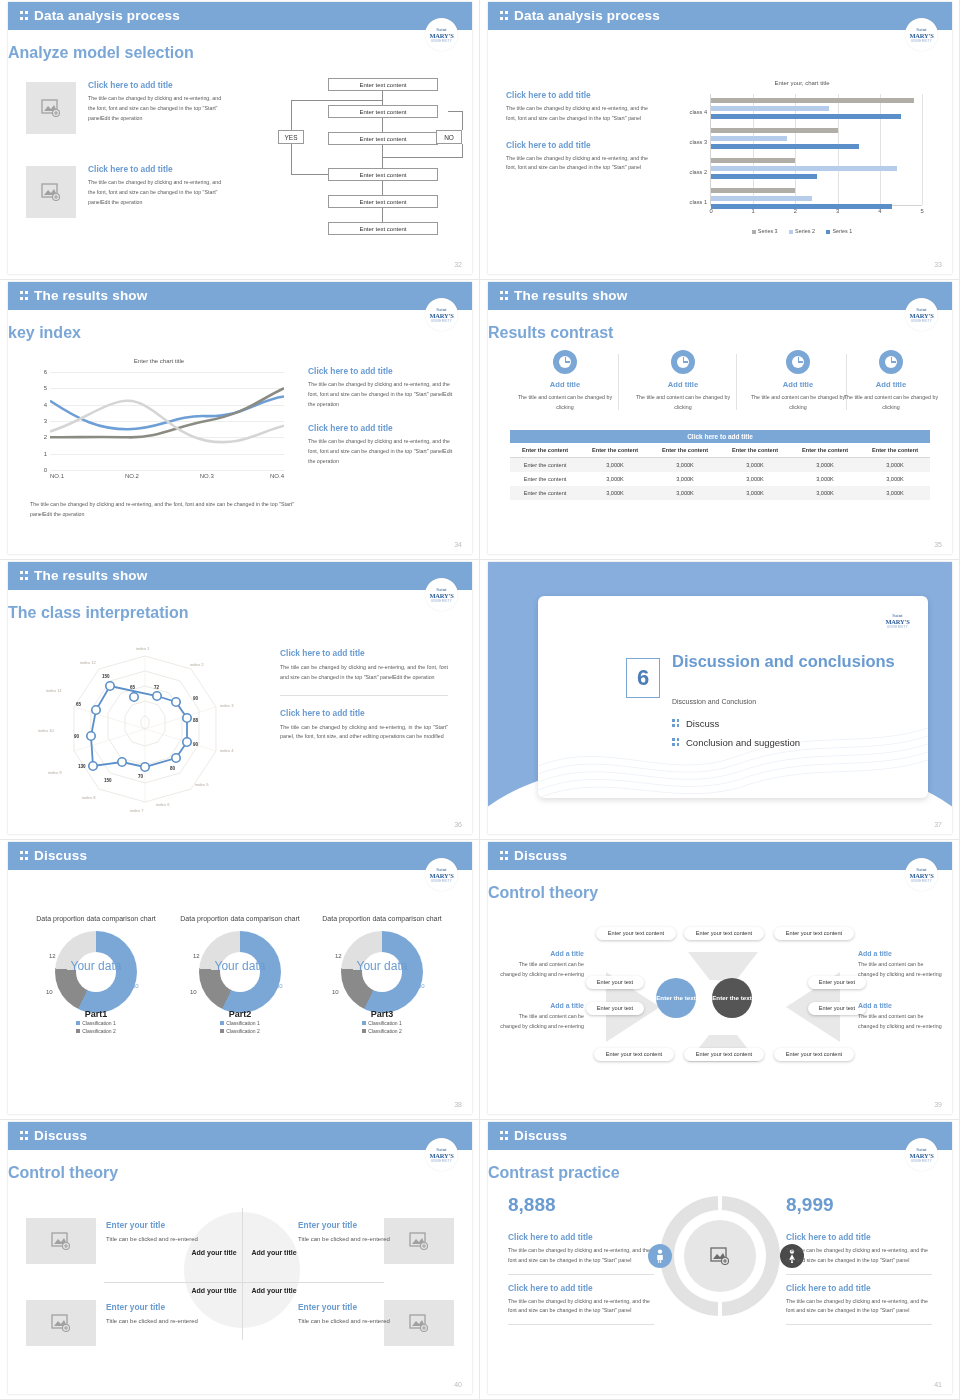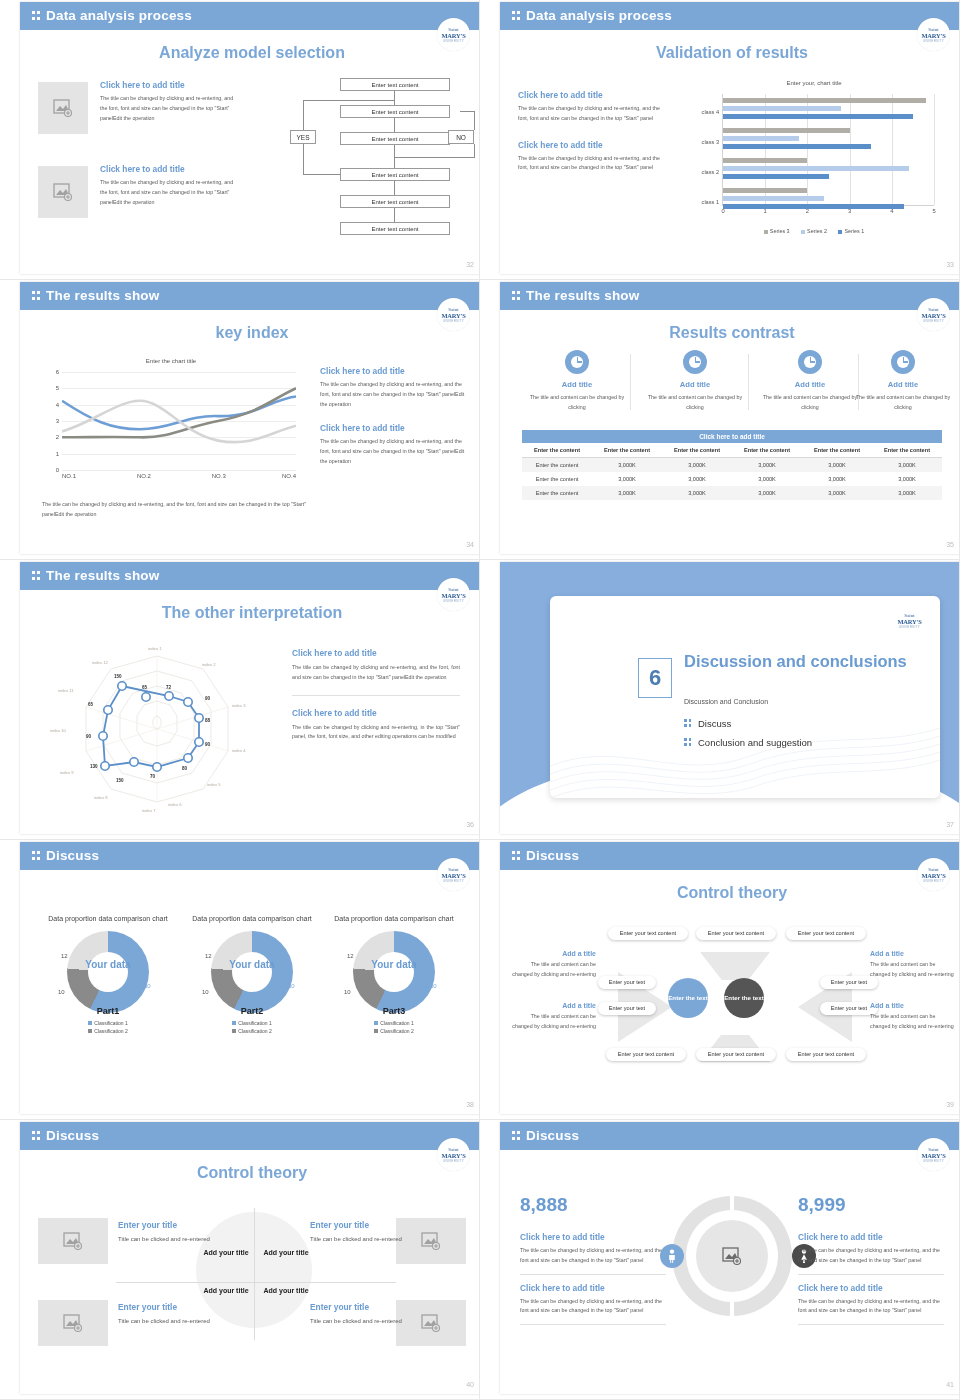--- a/index.html
+++ b/index.html
@@ -3,35 +3,35 @@
 <meta charset="utf-8">
 <style>
   * { margin:0; padding:0; box-sizing:border-box; }
   body {
     width:960px; height:1400px; background:#ffffff;
     font-family:"Liberation Sans", sans-serif;
     overflow:hidden;
   }
   .sheet { display:grid; grid-template-columns:480px 480px; grid-template-rows:repeat(5,280px); width:960px; height:1400px; }
   .slide { position:relative; width:480px; height:280px; background:#ffffff; overflow:hidden; border-right:1px solid #e8e8e8; border-bottom:1px solid #e8e8e8; }
-  .slide-inner { position:absolute; left:20px; top:2px; width:464px; height:272px; background:#fff; box-shadow:0 0 2px rgba(0,0,0,.18); overflow:hidden; }
+  .slide-inner { position:absolute; left:8px; top:2px; width:464px; height:272px; background:#fff; box-shadow:0 0 2px rgba(0,0,0,.18); overflow:hidden; }
 
   
   .hdr { position:absolute; left:0; top:0; width:100%; height:28px; background:#7ba7d7; }
   .hdr-dots { position:absolute; left:12px; top:9px; width:9px; height:10px; }
   .hdr-dots i { position:absolute; width:3px; height:3px; background:#fff; display:block; }
   .hdr-dots i:nth-child(1){left:0;top:0}.hdr-dots i:nth-child(2){left:5px;top:0}
   .hdr-dots i:nth-child(3){left:0;top:6px}.hdr-dots i:nth-child(4){left:5px;top:6px}
   .hdr-title { position:absolute; left:26px; top:6px; color:#fff; font-size:13.5px; font-weight:bold; letter-spacing:.2px; }
   .logo { position:absolute; right:14px; top:16px; width:33px; height:33px; border-radius:50%; background:#fff; box-shadow:0 0 1px rgba(0,0,0,.15); }
   .logo .l1 { position:absolute; left:0; right:0; top:9px; text-align:center; font-size:5px; color:#2f5f97; font-family:"Liberation Serif", serif; }
   .logo .l2 { position:absolute; left:0; right:0; top:14px; text-align:center; font-size:6.5px; color:#2f5f97; font-weight:bold; font-family:"Liberation Serif", serif; letter-spacing:-.2px; }
   .logo .l3 { position:absolute; left:0; right:0; top:21px; text-align:center; font-size:3px; color:#8aa8c8; letter-spacing:.3px; }
 
-  .slide-title { position:absolute; left:0; width:100%; top:42px; text-align:center; color:#7ba7d7; font-size:16px; font-weight:bold; }
+  .slide-title { position:absolute; left:0; width:100%; top:42px; text-align:left; color:#7ba7d7; font-size:16px; font-weight:bold; }
   .pageno { position:absolute; right:10px; bottom:6px; font-size:7px; color:#bdbdbd; }
 
   .lnk { color:#6a9bd1; font-size:8.4px; font-weight:bold; }
   .body-txt { color:#5a5a5a; font-size:5.3px; line-height:1.85; }
   .imgbox { background:#e4e4e4; display:flex; align-items:center; justify-content:center; }
   .imgbox svg { opacity:.55; }
 
   
   .s1-l { position:absolute; left:18px; top:80px; width:50px; height:52px; }
   .s1-l2 { top:164px; }
@@ -96,21 +96,21 @@
   .bdots i { position:absolute; width:2.6px; height:2.6px; background:#6a9bd1; }
   .bdots i:nth-child(1){left:0;top:0}.bdots i:nth-child(2){left:4.5px;top:0}
   .bdots i:nth-child(3){left:0;top:5px}.bdots i:nth-child(4){left:4.5px;top:5px}
 
   
   .donut-col { position:absolute; top:72px; width:148px; text-align:center; }
   .dc-title { font-size:7px; color:#444; line-height:1.5; margin-bottom:6px; }
   .donut { width:82px; height:82px; border-radius:50%; margin:0 auto; position:relative; }
   .donut:after { content:''; position:absolute; left:21px; top:21px; width:40px; height:40px; border-radius:50%; background:#fff; }
   .d-center { position:absolute; left:0; right:0; top:28px; z-index:3; }
-  .d-yd { color:#6a9bd1; font-size:10px; font-weight:bold; }
+  .d-yd { color:#6a9bd1; font-size:12px; font-weight:normal; }
   .d-pt { color:#222; font-size:9px; font-weight:bold;margin-top:36px; }
   .d-n { position:absolute; font-size:6px; color:#555; z-index:3; }
   .d-leg { margin-top:6px; font-size:5px; color:#555; line-height:1.6; }
 
   
   .pill { position:absolute; background:#fff; border-radius:9px; box-shadow:0 1px 3px rgba(0,0,0,.22); font-size:5.6px; color:#333; text-align:center; line-height:13px; height:13px; }
   .circ { position:absolute; border-radius:50%; color:#fff; font-size:6.2px; font-weight:bold; display:flex; align-items:center; justify-content:center; text-align:center; line-height:1.25; }
   .s8-side { position:absolute; width:86px; }
   .s8-st { color:#6a9bd1; font-size:7px; font-weight:bold; margin-bottom:3px; }
 
@@ -216,21 +216,20 @@
             <i></i>
             <i></i>
           </div>
         <div class="hdr-title">Data analysis process</div>
       </div>
       <div class="logo">
         <div class="l1">Saint</div>
         <div class="l2">MARY'S</div>
         <div class="l3">UNIVERSITY</div>
       </div>
-      <div class="slide-title">Validation of results</div>
 
       <div class="s2-left">
         <div class="lnk">Click here to add title</div>
         <div class="body-txt" style="margin-top:4px">The title can be changed by clicking and re-entering, and the font, font and size can be changed in the top "Start" panel</div>
         <div class="lnk" style="margin-top:16px">Click here to add title</div>
         <div class="body-txt" style="margin-top:4px">The title can be changed by clicking and re-entering, and the font, font and size can be changed in the top "Start" panel</div>
       </div>
 
       <div class="barchart">
         <div class="bc-title">Enter your, chart title</div>
@@ -443,21 +442,21 @@
             <i></i>
             <i></i>
           </div>
         <div class="hdr-title">The results show</div>
       </div>
       <div class="logo">
         <div class="l1">Saint</div>
         <div class="l2">MARY'S</div>
         <div class="l3">UNIVERSITY</div>
       </div>
-      <div class="slide-title">The other interpretation</div>
+      <div class="slide-title">The class interpretation</div>
 
       <div class="radar">
         <svg viewBox="0 0 230 180" style="width:100%;height:100%">
           <g fill="none" stroke="#e0dcd4" stroke-width=".6">
             <polygon points="115,22 161,35 186,73 186,117 161,155 115,168 69,155 44,117 44,73 69,35"></polygon>
             <polygon points="115,37 150,47 169,76 169,110 150,139 115,149 80,139 61,110 61,76 80,47"></polygon>
             <polygon points="115,52 139,59 152,79 152,104 139,124 115,131 91,124 78,104 78,79 91,59"></polygon>
             <polygon points="115,67 128,71 135,82 135,97 128,108 115,112 102,108 95,97 95,82 102,71"></polygon>
             <polygon points="115,82 117,83 119,86 119,91 117,94 115,95 113,94 111,91 111,86 113,83"></polygon>
           </g>
@@ -807,20 +806,21 @@
             <i></i>
             <i></i>
           </div>
         <div class="hdr-title">Discuss</div>
       </div>
       <div class="logo">
         <div class="l1">Saint</div>
         <div class="l2">MARY'S</div>
         <div class="l3">UNIVERSITY</div>
       </div>
+      <div class="slide-title">Contrast practice</div>
 
       <div class="s10-col" style="left:20px">
         <div class="big-num">8,888</div>
         <div class="lnk" style="margin-top:16px">Click here to add title</div>
         <div class="body-txt" style="margin-top:4px">The title can be changed by clicking and re-entering, and the font and size can be changed in the top "Start" panel</div>
         <div class="hrule" style="margin:8px 0"></div>
         <div class="lnk">Click here to add title</div>
         <div class="body-txt" style="margin-top:4px">The title can be changed by clicking and re-entering, and the font and size can be changed in the top "Start" panel</div>
         <div class="hrule" style="margin:8px 0"></div>
       </div>

